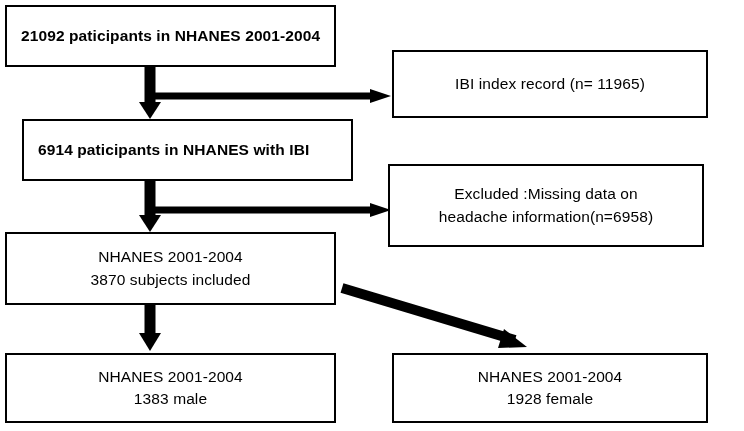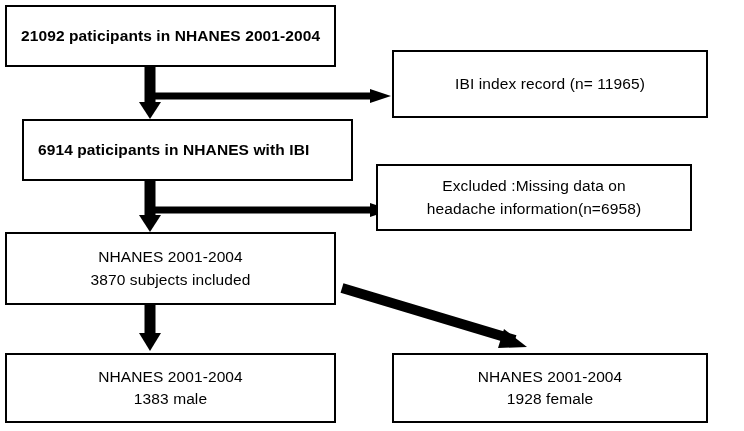--- a/index.html
+++ b/index.html
@@ -102,21 +102,21 @@
 
   <div class="node" style="left:5px; top:353px; width:331px; height:70px;">
     <span class="ln">NHANES 2001-2004</span>
     <span class="ln">1383 male</span>
   </div>
 
   <div class="node" style="left:392px; top:50px; width:316px; height:68px;">
     <span class="ln">IBI index record (n= 11965)</span>
   </div>
 
-  <div class="node" style="left:376px; top:164px; width:316px; height:67px;">
+  <div class="node" style="left:388px; top:164px; width:316px; height:83px;">
     <span class="ln">Excluded :Missing data on</span>
     <span class="ln">headache information(n=6958)</span>
   </div>
 
   <div class="node" style="left:392px; top:353px; width:316px; height:70px;">
     <span class="ln">NHANES 2001-2004</span>
     <span class="ln">1928 female</span>
   </div>
 
 </div>

